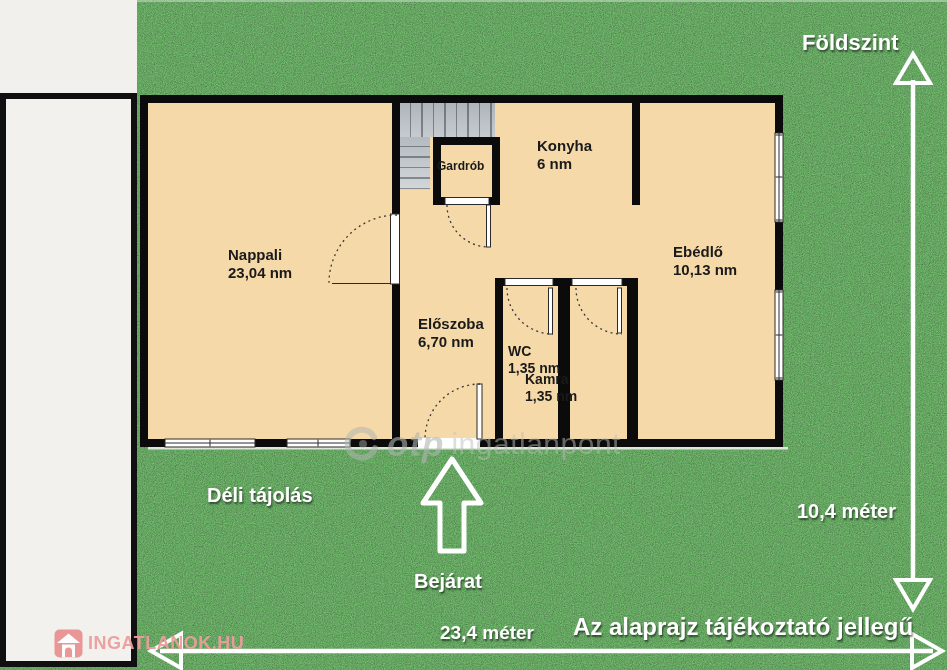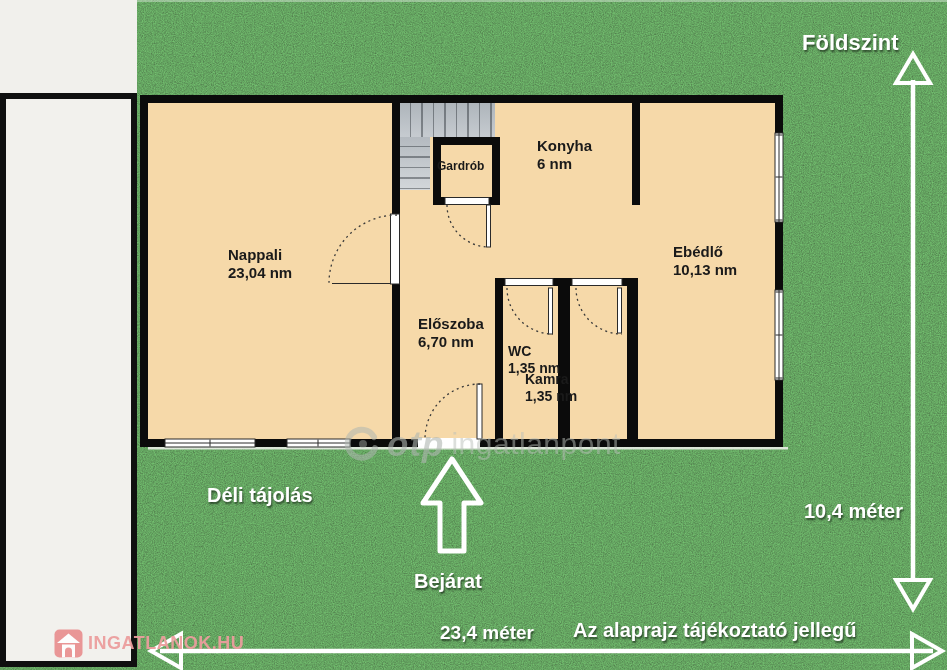--- a/index.html
+++ b/index.html
@@ -180,23 +180,23 @@
       <path d="M 30 11 A 14 14 0 1 0 31 22" fill="none" stroke="rgba(175,182,176,0.55)" stroke-width="6" stroke-linecap="round"></path>
       <circle cx="19" cy="18" r="4" fill="rgba(175,182,176,0.45)"></circle>
     </svg>
     <span class="wm-otp">otp</span>
     <span class="wm-rest">ingatlanpont</span>
   </div>
 
   <div class="out-label" style="left:802px;top:30px;font-size:22px;">Földszint</div>
   <div class="out-label" style="left:207px;top:484px;font-size:20px;">Déli tájolás</div>
   <div class="out-label" style="left:414px;top:570px;font-size:20px;">Bejárat</div>
-  <div class="out-label" style="left:797px;top:500px;font-size:20px;margin-left:7px;">10,4 méter</div>
+  <div class="out-label" style="left:797px;top:500px;font-size:20px;">10,4 méter</div>
   <div class="out-label" style="left:440px;top:622px;font-size:19px;">23,4 méter</div>
-  <div class="out-label" style="left:573px;top:613px;font-size:20px;margin-top:6px;">Az alaprajz tájékoztató jellegű</div>
+  <div class="out-label" style="left:573px;top:613px;font-size:24px;">Az alaprajz tájékoztató jellegű</div>
 
   <div class="abs logo">
     <svg width="29" height="29" viewBox="0 0 29 29">
       <rect x="0.5" y="0.5" width="28" height="28" rx="5" fill="rgba(232,140,140,0.9)"></rect>
       <polygon points="14.5,4.5 26,14 3,14" fill="#fdfdfd"></polygon>
       <rect x="8" y="15.5" width="13" height="13" fill="#fdfdfd"></rect>
       <path d="M 11 28 L 11 22 A 3.5 3.5 0 0 1 18 22 L 18 28 Z" fill="rgba(232,140,140,0.9)"></path>
     </svg>
     <span class="logo-text">INGATLANOK.HU</span>
   </div>

